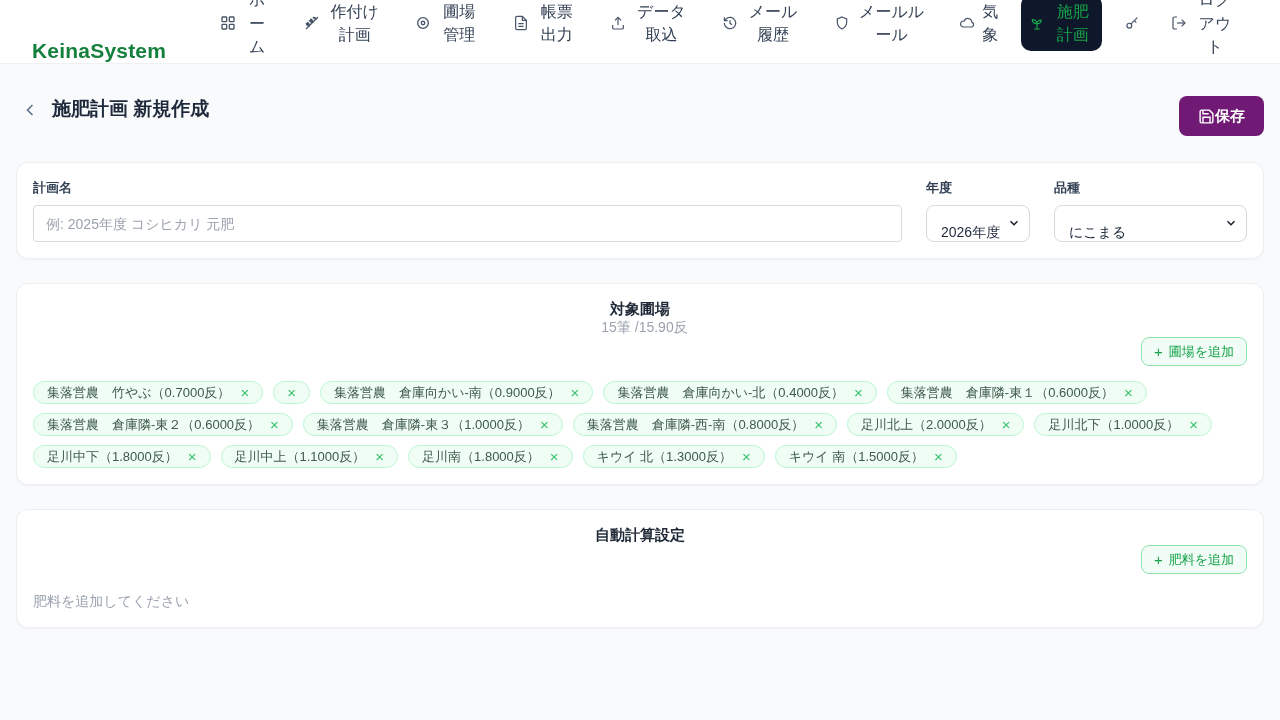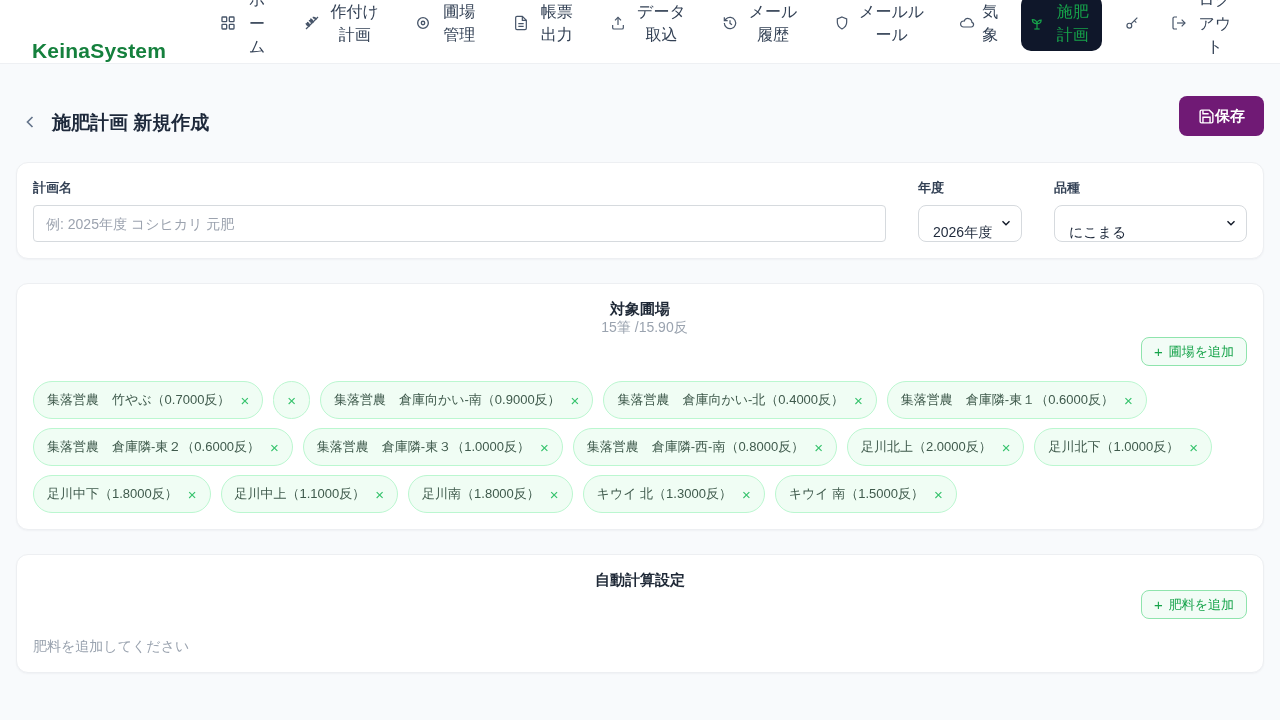--- a/index.html
+++ b/index.html
@@ -23,38 +23,38 @@
     cursor:pointer; padding:5px 8px; border-radius:10px;
   }
   .nav-item svg { width:16px; height:16px; flex:0 0 auto; stroke:#475569; }
   .nav-item.active { background:#0f172a; color:#16a34a; }
   .nav-item.active svg { stroke:#16a34a; }
   .nlabel { font-size:16px; line-height:1.45; text-align:center; display:block;font-family:Liberation Serif, serif; }
   .w1{width:14px}.w2{width:28px}.w3{width:42px}.w4{width:56px}.w5{width:70px}
   .icon-only { padding:6px; }
   
   .pagehead {
-    display:flex; align-items:flex-end; margin:32px 16px 26px 16px; height:40px;
+    display:flex; align-items:flex-start; margin:32px 16px 26px 16px; height:40px;
   }
   .backbtn { width:28px; height:28px; display:flex; align-items:center; justify-content:center; cursor:pointer; color:#64748b; }
   .page-title { font-size:19px; font-weight:700; color:#1e293b; margin-left:8px; }
   .save-btn {
     margin-left:auto; display:flex; align-items:center; gap:0;
     background:#701a75; color:#ffffff; border:none; border-radius:8px;
     height:40px; padding:0 19px; font-size:15px; font-weight:600; cursor:pointer;
     font-family:inherit;
   }
   .save-btn svg { width:17px; height:17px; stroke:#ffffff; }
   
   .card {
     background:#ffffff; border:1px solid #edeff2; border-radius:12px;
     box-shadow:0 1px 2px rgba(16,24,40,.04);
     margin:0 16px 24px 16px; padding:16px;
   }
-  .form-row { display:flex; gap:32px; }
+  .form-row { display:flex; gap:24px; }
   .fgroup { display:flex; flex-direction:column; }
   .fgroup.grow { flex:1; }
   .flabel { font-size:13px; font-weight:600; color:#334155; margin-bottom:8px; }
   .tinput {
     height:37px; border:1px solid #d6dade; border-radius:4px; padding:0 12px;
     font-size:14px; color:#1e293b; outline:none; font-family:inherit; background:#fff;
   }
   .tinput::placeholder { color:#9ca3af; }
   .selwrap { position:relative; }
   .sel {
@@ -75,21 +75,21 @@
     margin-left:auto; display:flex; align-items:center; gap:6px;
     background:#f2fcf6; border:1px solid #8fe4ad; color:#16a34a;
     border-radius:8px; height:29px; padding:0 12px; font-size:13px;
     cursor:pointer; font-family:inherit;
   }
   .plus-g { font-size:15px; line-height:1; }
   .chips { display:flex; flex-wrap:wrap; gap:9px 10px; margin-top:15px; }
   .chip {
     display:inline-flex; align-items:center; gap:10px;
     background:#f0fdf4; border:1px solid #bbf7d0; border-radius:9999px;
-    padding:4px 13px; font-size:13px; color:#3f5a4c; height:38px;
+    padding:4px 13px; font-size:13px; color:#3f5a4c; height:23px;
   }
   .chip-x { color:#34c26b; font-size:15px; line-height:1; cursor:pointer; }
   .empty-text { font-size:14px; color:#9aa3af; margin-top:19px; }
 </style>
 </head>
 <body>
 
 <header class="topnav">
   <div class="logo">KeinaSystem</div>
   <div class="navitems">

